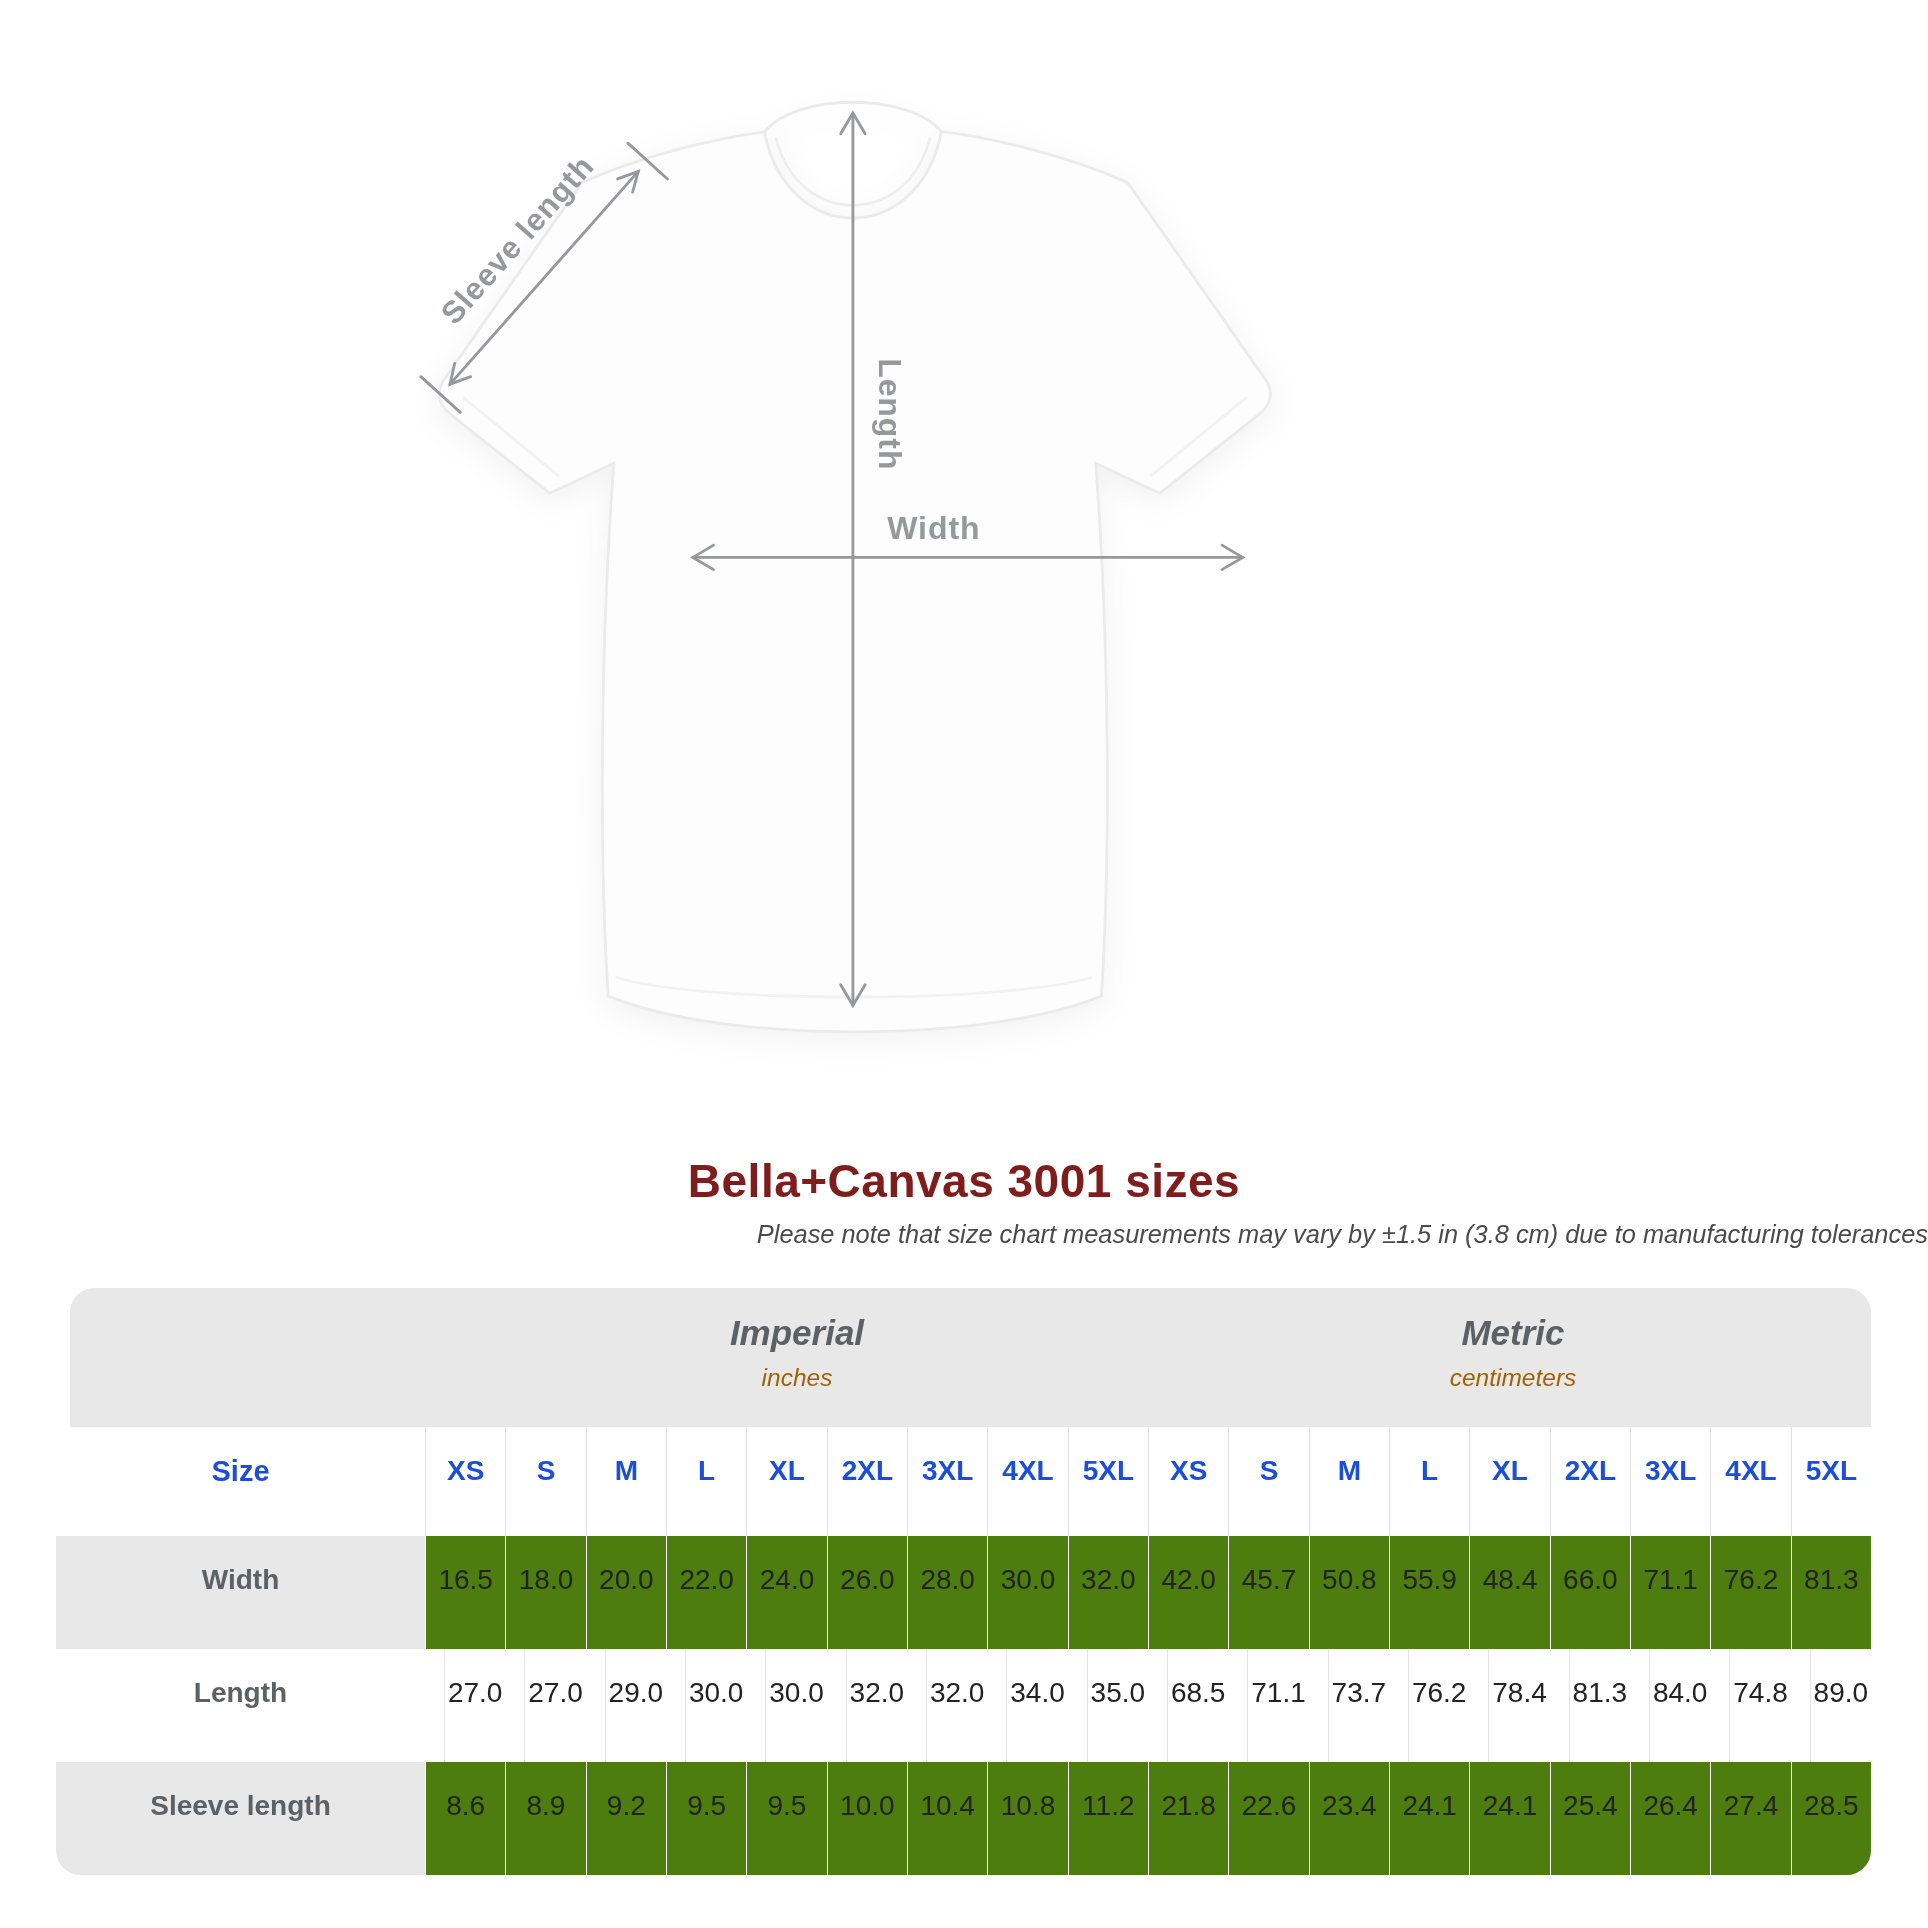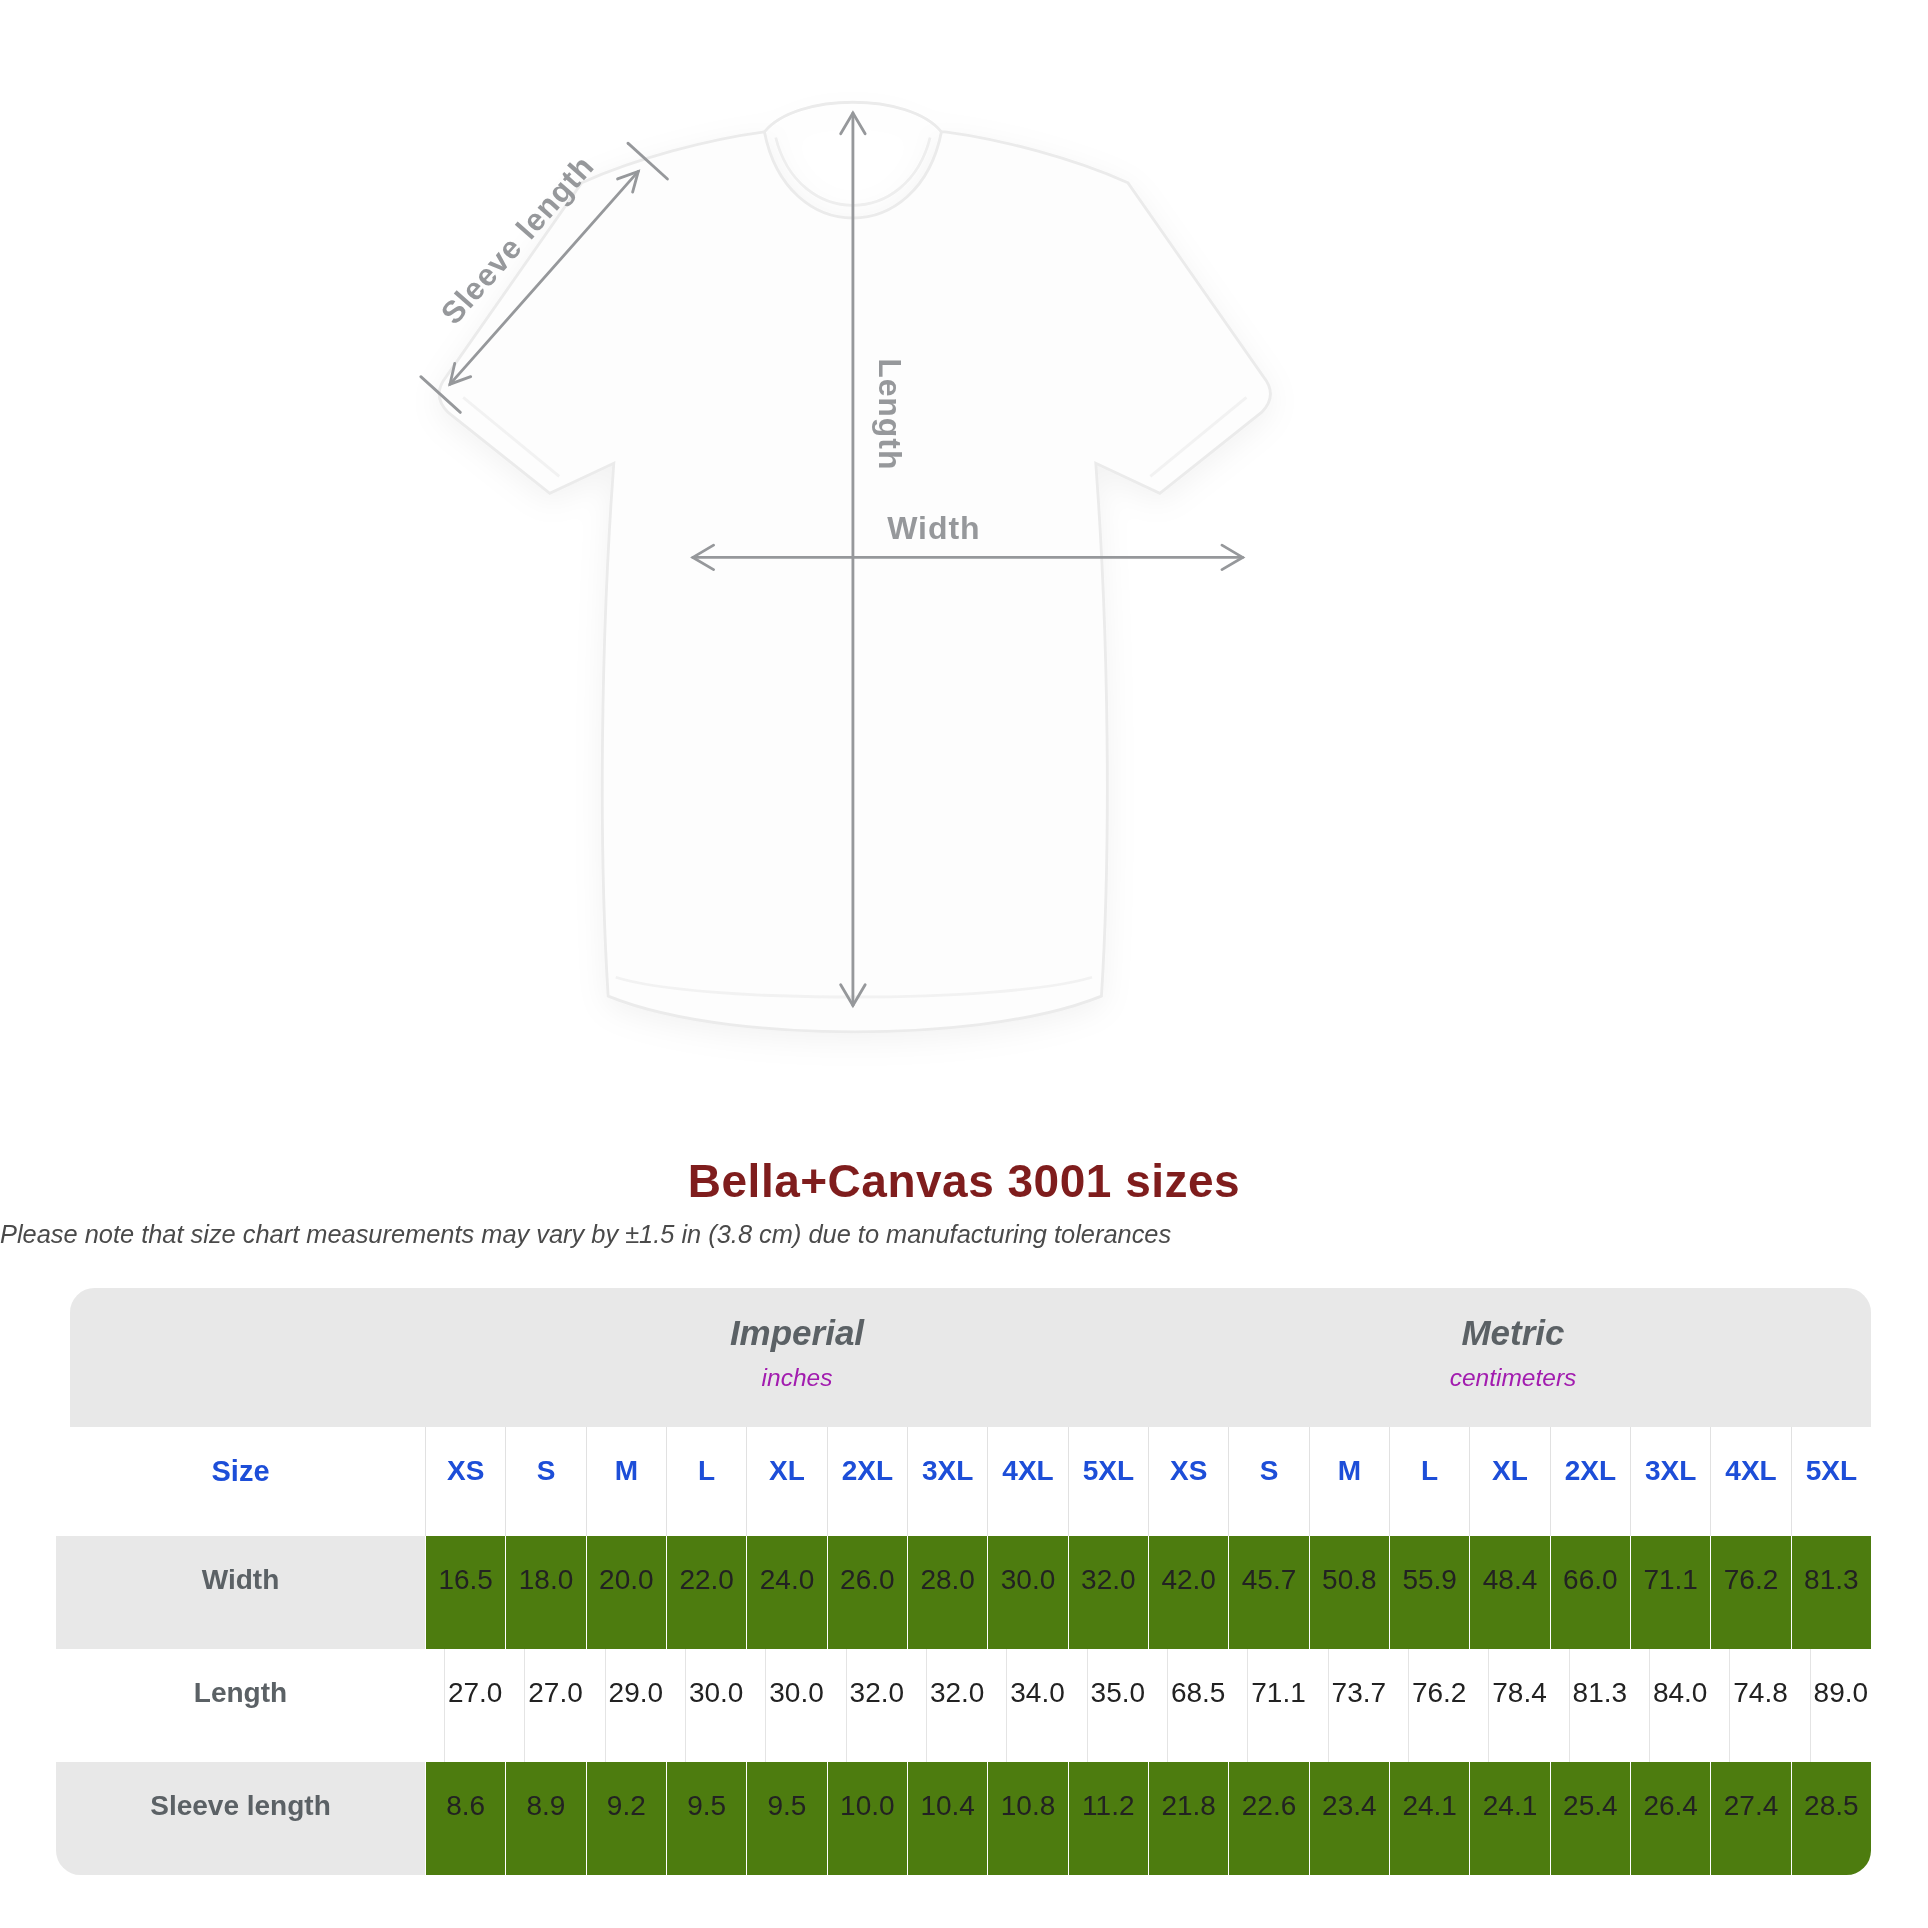--- a/index.html
+++ b/index.html
@@ -9,39 +9,39 @@
   }
   
   .diagram{position:absolute;left:0;top:0;width:1928px;height:1111px;}
   .diagram svg{position:absolute;left:0;top:0;}
   
   .title{
     position:absolute;left:0;top:1154px;width:1928px;text-align:center;
     font-size:46px;font-weight:bold;color:#7f1d1d;letter-spacing:0.5px;
   }
   .note{
-    position:absolute;left:0;top:1220px;width:1928px;text-align:left;
+    position:absolute;left:0;top:1220px;width:1928px;text-align:right;
     font-size:25.4px;font-style:italic;color:#4a4a4a;
   }
   
   .size-table{
     position:absolute;left:56px;top:1288px;width:1815px;border-radius:24.5px;
     background:#ffffff;
   }
   .group-header{
     display:grid;grid-template-columns:369px repeat(18,1fr);
     height:139px;background:#e8e8e8;border-radius:24.5px 24.5px 0 0;margin-left:14px;
   }
   .group{
     display:flex;flex-direction:column;align-items:center;padding-top:24.5px;
   }
   .group-imperial{grid-column:2 / 11;}
   .group-metric{grid-column:11 / 20;}
   .group-label{font-size:35px;font-weight:bold;font-style:italic;color:#5b6165;}
-  .group-units{font-size:24.5px;font-style:italic;color:#a21caf;margin-top:11.3px;}
+  .group-units{font-size:24.5px;font-style:italic;color:#a16207;margin-top:11.3px;}
   .grid{
     display:grid;grid-template-columns:369px repeat(18,1fr);
   }
   .cell{
     height:109px;display:flex;justify-content:center;align-items:flex-start;
     padding-top:28px;box-sizing:border-box;font-size:28px;color:#222222;
     background:#ffffff;
   }
   .cell.hdr{font-weight:bold;color:#1d4ed8;border-left:1.9px solid #e1e1e1;}
   .cell.corner{border-left:none;font-size:29px;}

